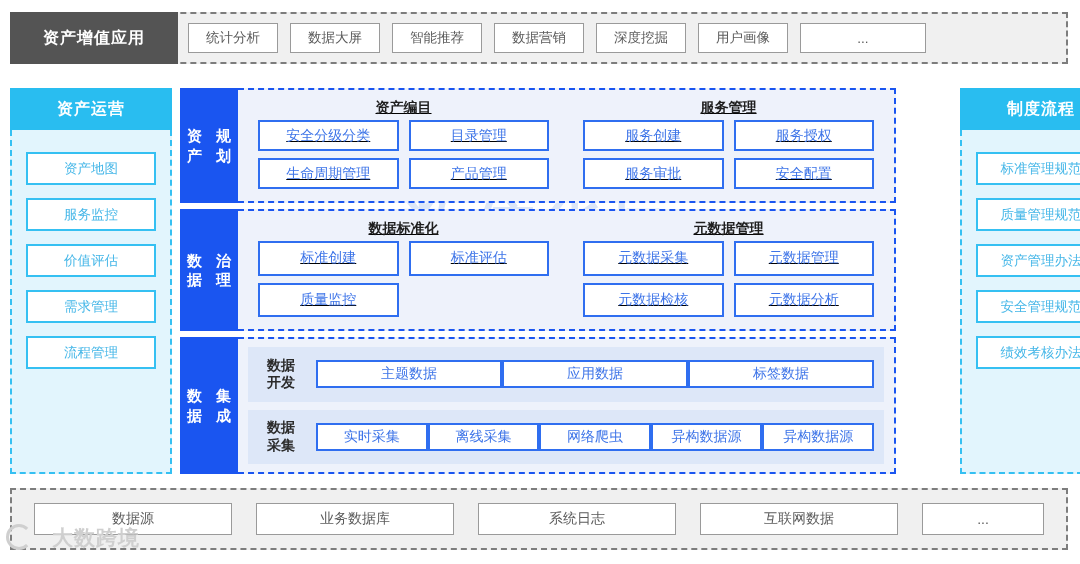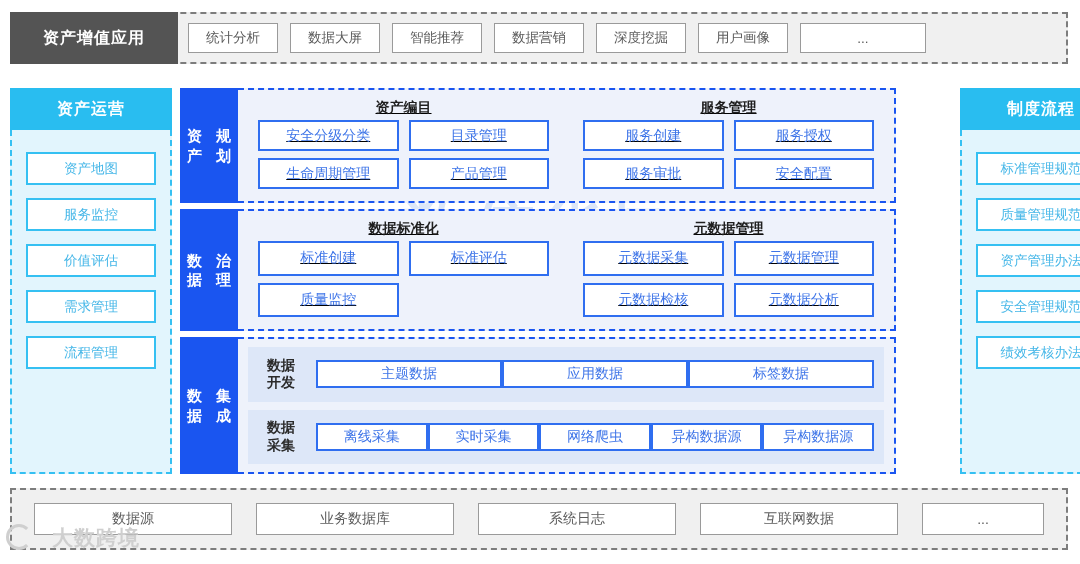--- a/index.html
+++ b/index.html
@@ -361,22 +361,22 @@
                 <div class="blue-chip">应用数据</div>
                 <div class="blue-chip">标签数据</div>
               </div>
             </div>
             <div class="band">
               <div class="band-tag">
                 <div>数据</div>
                 <div>采集</div>
               </div>
               <div class="band-items">
+                <div class="blue-chip">实时采集</div>
                 <div class="blue-chip">离线采集</div>
-                <div class="blue-chip">实时采集</div>
                 <div class="blue-chip">网络爬虫</div>
                 <div class="blue-chip">异构数据源</div>
                 <div class="blue-chip">异构数据源</div>
               </div>
             </div>
           </div>
         </div>
       </div>
     </div>
 

